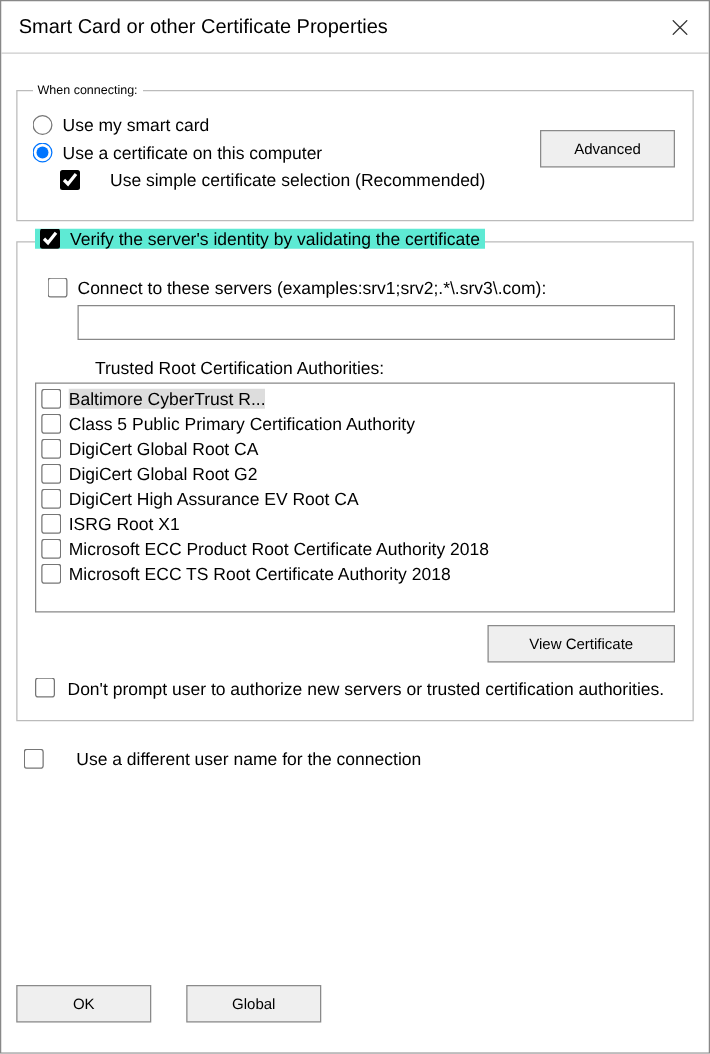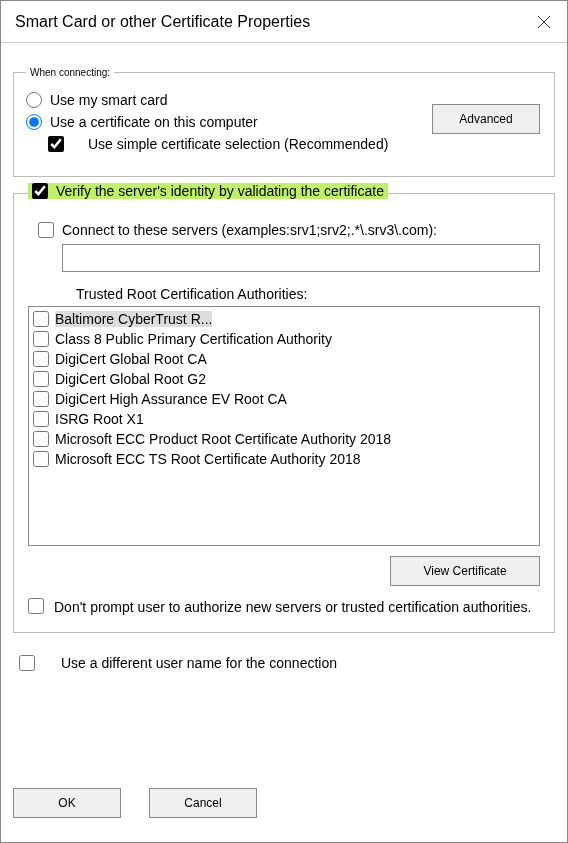--- a/index.html
+++ b/index.html
@@ -51,21 +51,21 @@
     border: 1px solid #bbb;
     margin: 10px 0 6px 0;
     padding: 12px 14px 16px 14px;
     position: relative;
   }
   
   .anon-legend {
     position: absolute;
     top: -11px;
     left: 14px;
-    background: #bef264;
+    background: #5eead4;
     padding: 0 4px;
     display: flex; align-items: center; gap: 8px; justify-content: space-between;
   }
   .row { display: flex; align-items: center; gap: 8px; margin: 6px 0; }
   .row.indent { margin-left: 22px; gap: 24px; }
   .adv-btn-wrap { position:absolute; right:14px; top:26px; }
   .win-btn {
     min-width: 108px;
     height: 30px;
     padding: 2px 16px;
@@ -81,21 +81,21 @@
     border: 1px solid #888;
     background: #fff;
     padding: 2px 6px;
     font-family: inherit; font-size: 14px;
   }
   .servers-wrap { margin: 6px 0 14px 34px; }
   .label-static { font-size: 14px; margin-left: 48px; }
   .checklist {
     border: 1px solid #888;
     background: #fff;
-    height: 240px;
+    height: 184px;
     overflow-y: scroll;
     overflow-x: scroll;
     padding: 2px 4px;
     margin-top: 4px;
   }
   .checklist .item {
     display: flex; align-items: center; gap: 6px;
     padding: 2px 0;
     white-space: nowrap;
   }
@@ -175,21 +175,21 @@
 
       <div class="label-static">Trusted Root Certification Authorities:</div>
 
       <div class="checklist" id="authorities-list">
           <div class="item selected">
             <input type="checkbox" style="">
             <span>Baltimore CyberTrust R...</span>
           </div>
           <div class="item">
             <input type="checkbox" style="">
-            <span>Class 8 Public Primary Certification Authority</span>
+            <span>Class 5 Public Primary Certification Authority</span>
           </div>
           <div class="item">
             <input type="checkbox" style="">
             <span>DigiCert Global Root CA</span>
           </div>
           <div class="item">
             <input type="checkbox" style="">
             <span>DigiCert Global Root G2</span>
           </div>
           <div class="item">
@@ -222,17 +222,17 @@
 
     <div class="diff-user-row">
       <input type="checkbox" style="">
       <span>Use a different user name for the connection</span>
     </div>
 
     <div class="spacer-flex"></div>
 
     <div class="footer">
       <button class="win-btn">OK</button>
-      <button class="win-btn">Cancel</button>
+      <button class="win-btn">Global</button>
     </div>
 
   </div>
 </div>
 
 </body></html>

